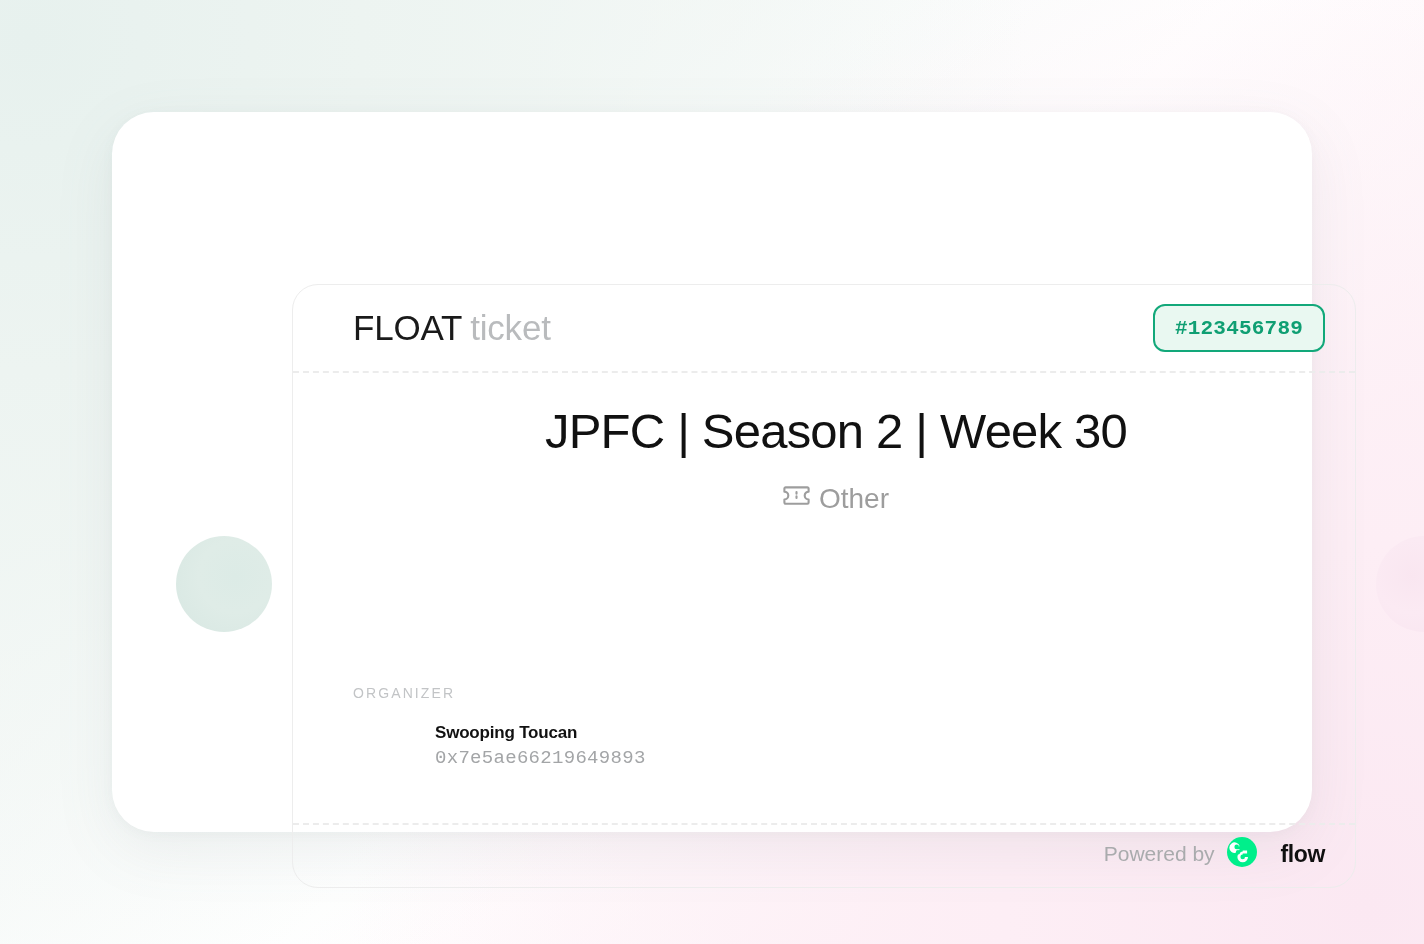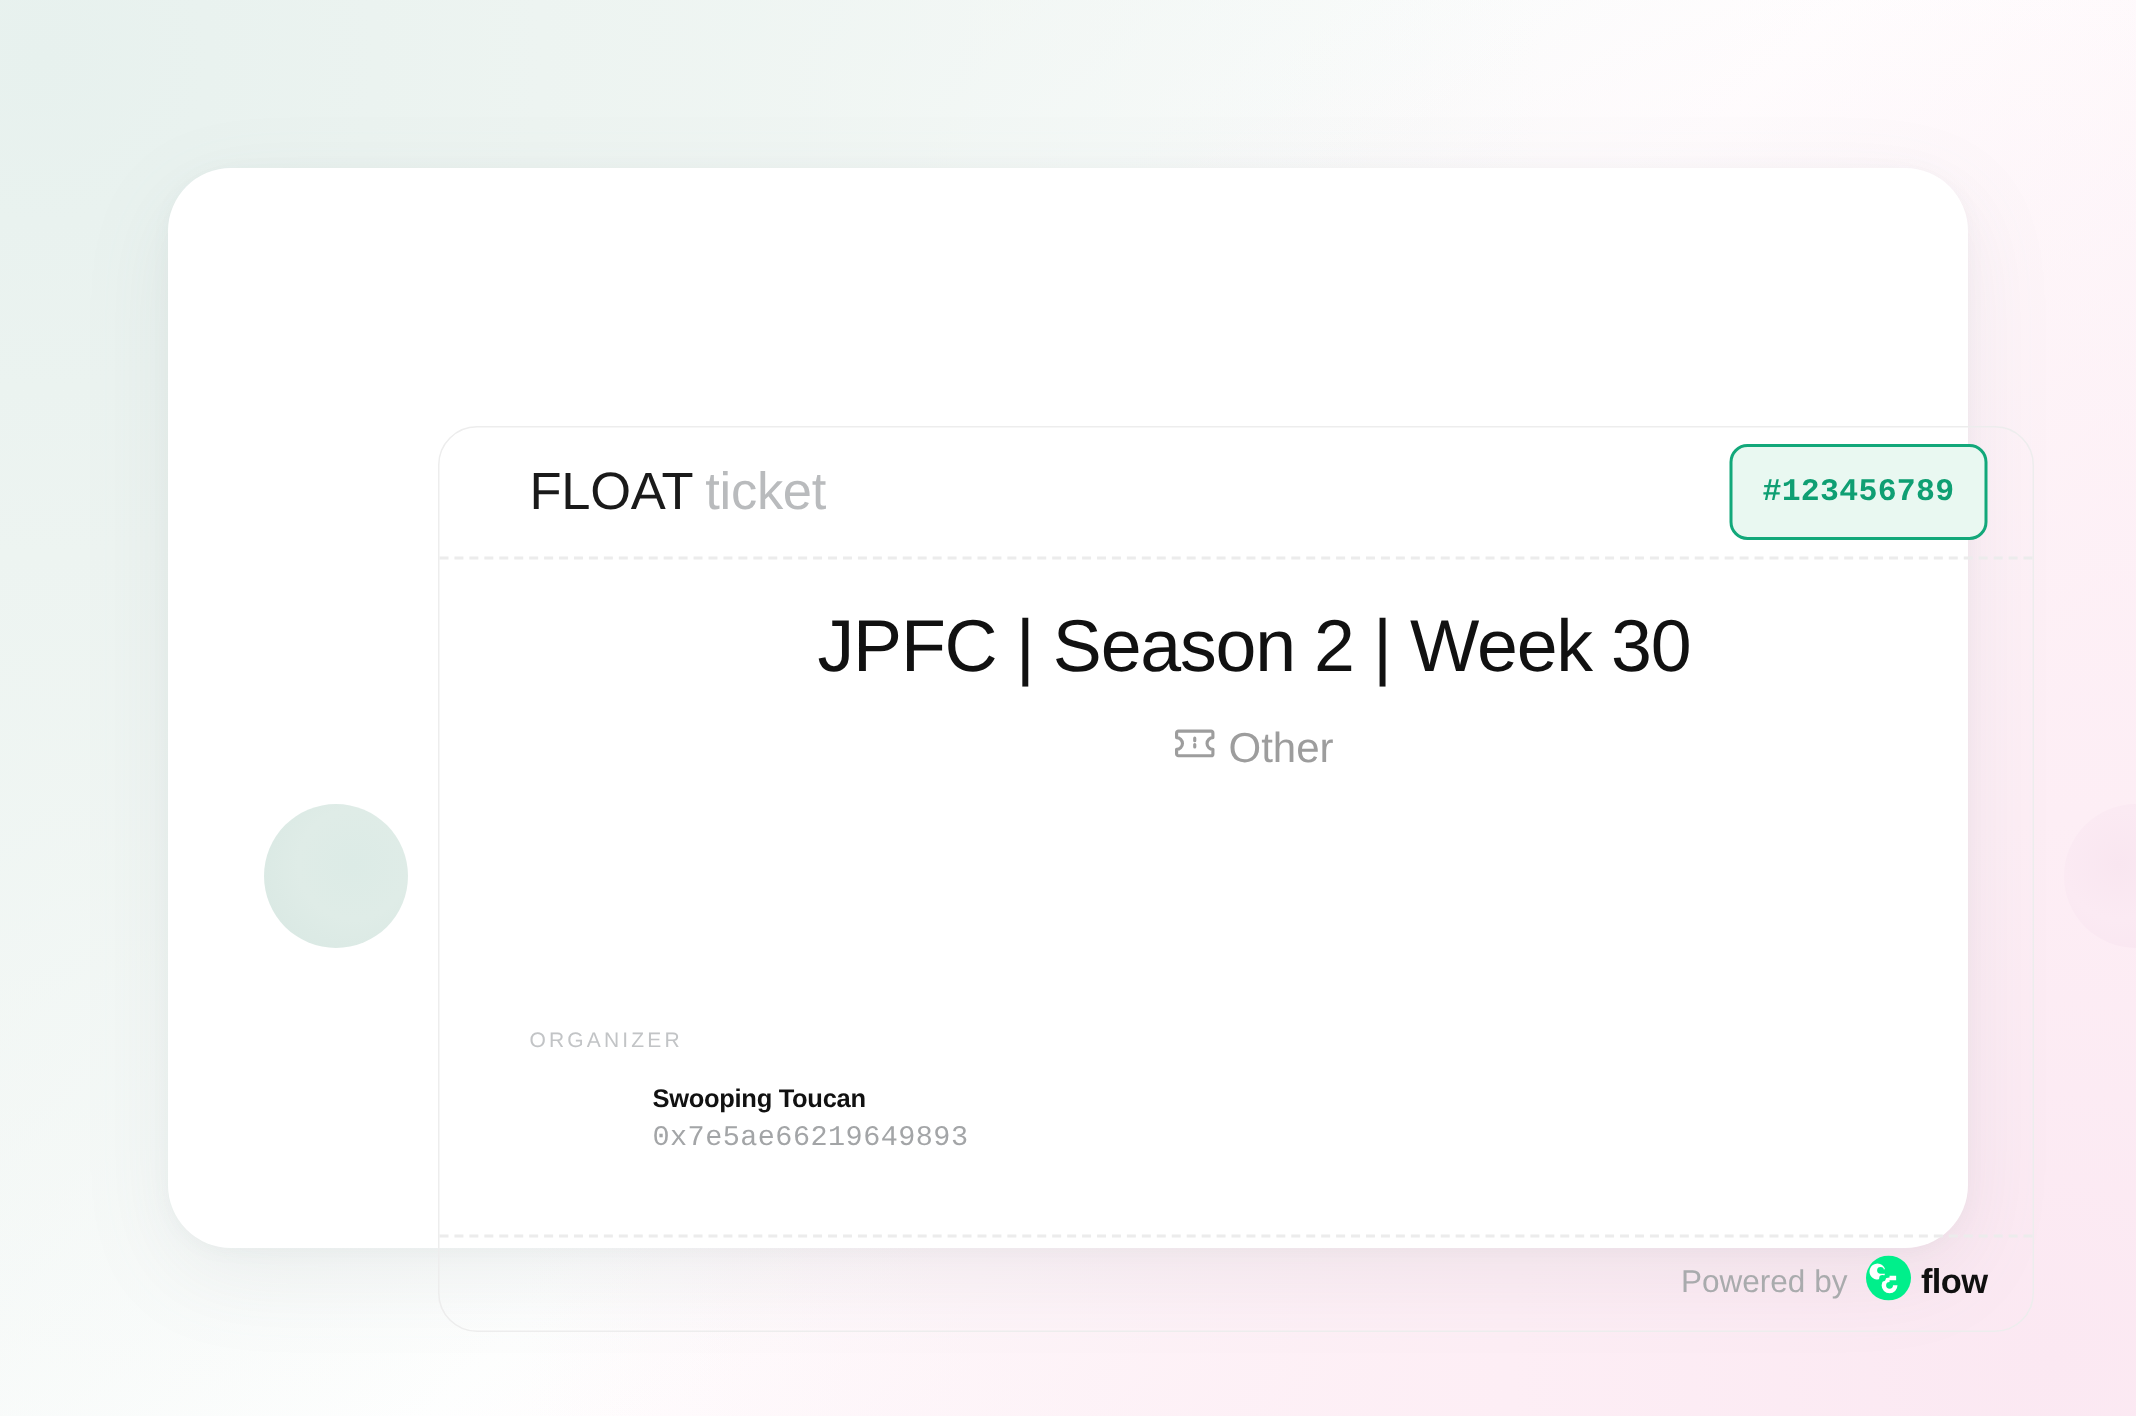--- a/index.html
+++ b/index.html
@@ -93,21 +93,21 @@
     color: #b9bbbd;
     font-weight: 400;
     margin-left: 8px;
     margin-top: 20px;
   }
   #serial-badge {
     display: inline-flex;
     align-items: center;
     justify-content: center;
     min-width: 150px;
-    height: 64px;
+    height: 48px;
     padding: 0 20px;
     box-sizing: border-box;
     background: #e9f8f1;
     border: 2px solid #12a87a;
     border-radius: 12px;
     color: #0f9f73;
     font-size: 21px;
     font-weight: 700;
     font-family: "Liberation Mono", monospace;
     letter-spacing: 0.2px;
@@ -197,21 +197,21 @@
     gap: 12px;
   }
   #powered-by-text {
     font-size: 21px;
     color: #a9abad;
     font-weight: 400;
   }
   #flow-lockup {
     display: flex;
     align-items: center;
-    gap: 7px;
+    gap: 24px;
   }
   #flow-logo-icon { display: block; }
   #flow-wordmark {
     font-size: 23px;
     font-weight: 700;
     color: #101010;
     letter-spacing: -0.4px;
   }
 </style>
 </head>

